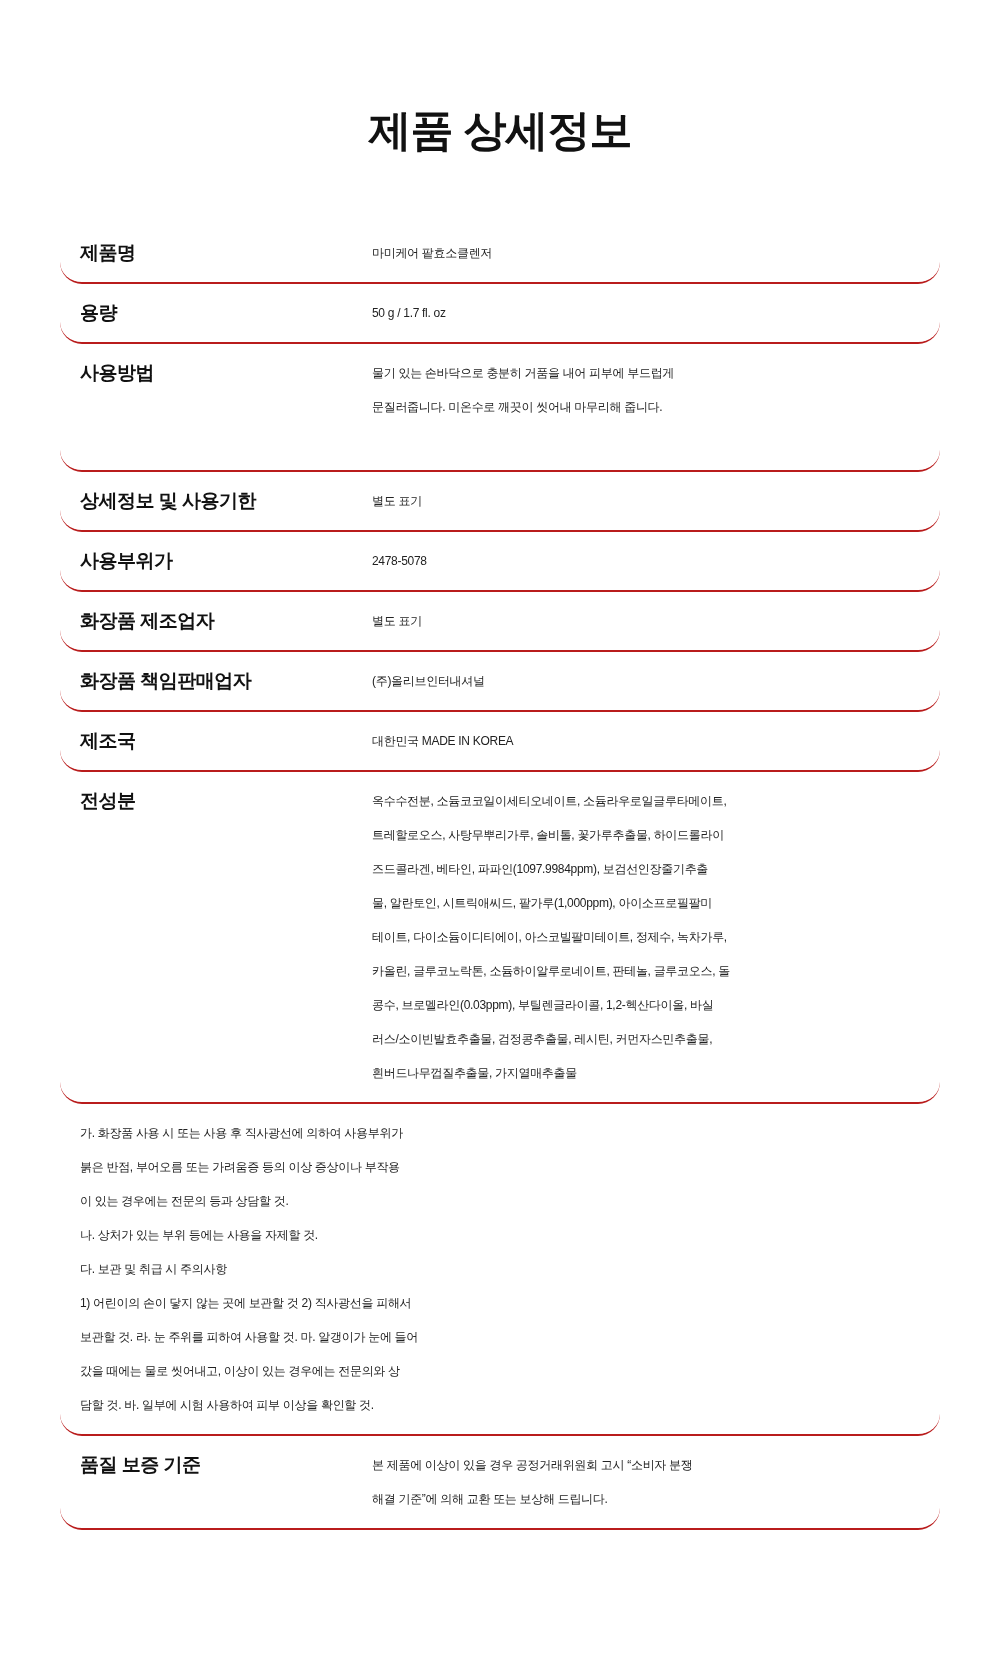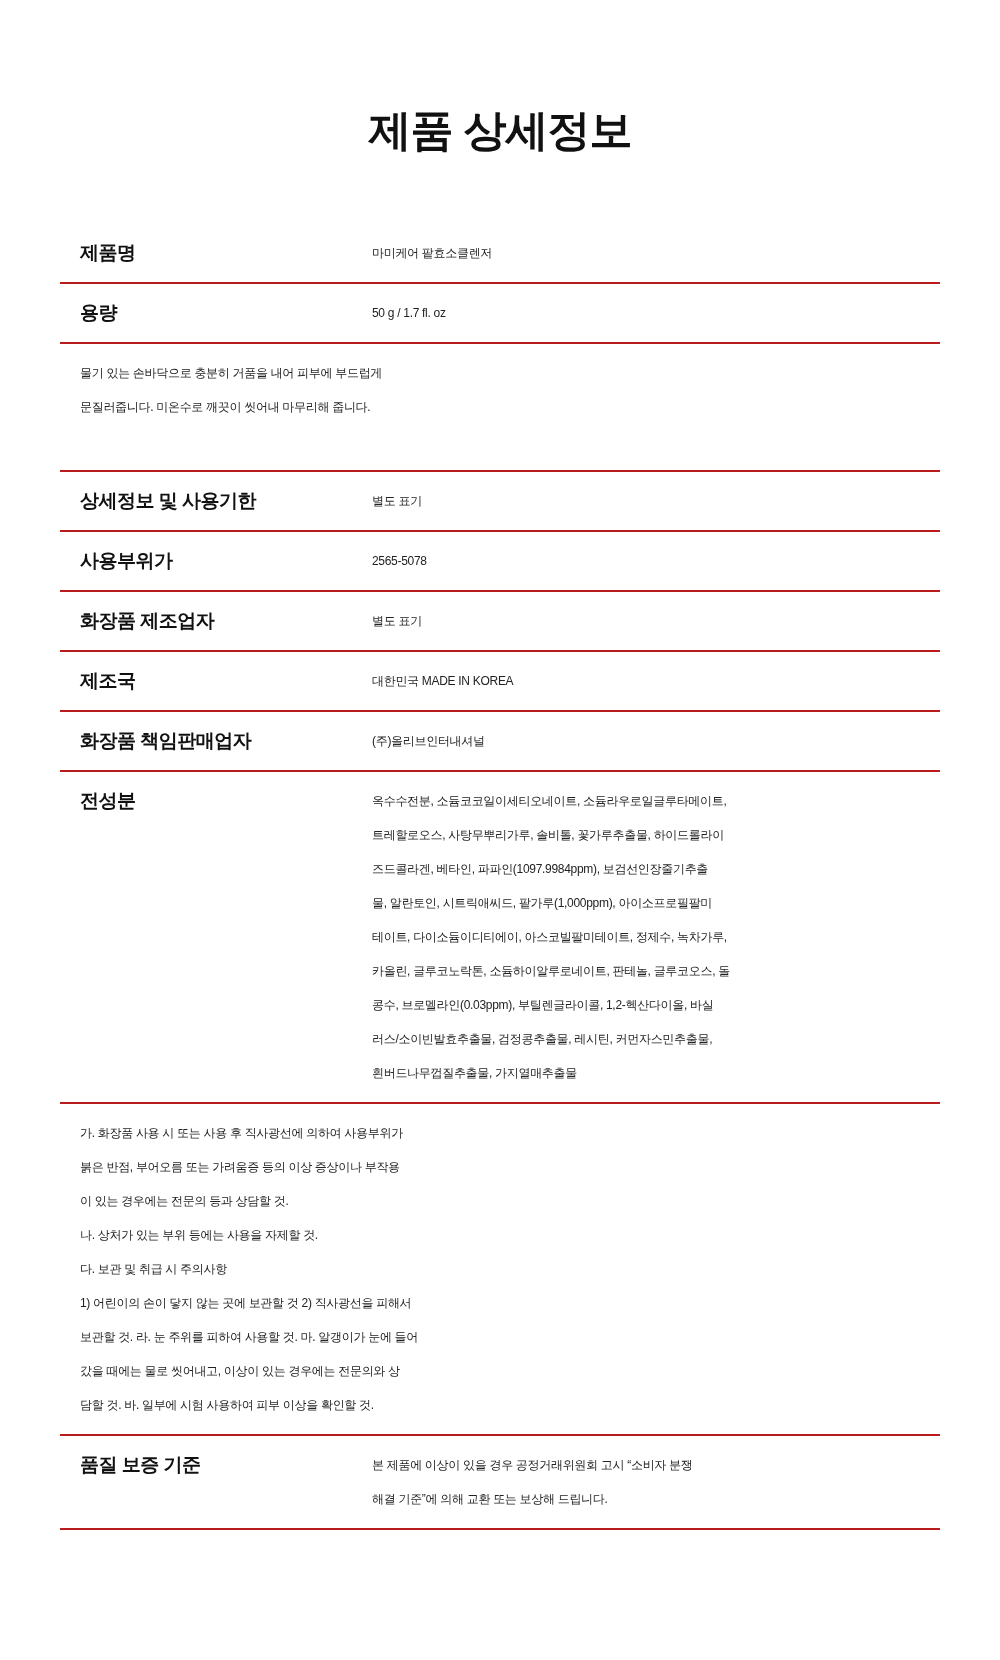--- a/index.html
+++ b/index.html
@@ -1,15 +1,15 @@
 <!DOCTYPE html>
 <html><head>
 <meta charset="utf-8">
 <style>
-  * { margin: 0; padding: 0; box-sizing: border-box; }
+  * { margin: 0; padding: 0; box-sizing: border-box; border-radius: 22px; }
   html, body {
     background: #ffffff;
     font-family: "Liberation Sans", "DejaVu Sans", sans-serif;
     color: #1a1a1a;
   }
   .page {
     width: 1000px;
     height: 1660px;
     background: #ffffff;
     overflow: hidden;
@@ -64,47 +64,48 @@
     <div class="row-label">제품명</div>
     <div class="row-value">마미케어 팥효소클렌저</div>
   </div>
 
   <div class="row">
     <div class="row-label">용량</div>
     <div class="row-value">50 g / 1.7 fl. oz</div>
   </div>
 
   <div class="row extra-space">
+    <div class="row-label">사용방법</div>
     <div class="row-value">물기 있는 손바닥으로 충분히 거품을 내어 피부에 부드럽게
 문질러줍니다. 미온수로 깨끗이 씻어내 마무리해 줍니다.</div>
   </div>
 
   <div class="row">
     <div class="row-label">상세정보 및 사용기한</div>
     <div class="row-value">별도 표기</div>
   </div>
 
   <div class="row">
     <div class="row-label">사용부위가</div>
-    <div class="row-value">2565-5078</div>
+    <div class="row-value">2478-5078</div>
   </div>
 
   <div class="row">
     <div class="row-label">화장품 제조업자</div>
     <div class="row-value">별도 표기</div>
   </div>
 
   <div class="row">
-    <div class="row-label">제조국</div>
-    <div class="row-value">대한민국 MADE IN KOREA</div>
+    <div class="row-label">화장품 책임판매업자</div>
+    <div class="row-value">(주)올리브인터내셔널</div>
   </div>
 
   <div class="row">
-    <div class="row-label">화장품 책임판매업자</div>
-    <div class="row-value">(주)올리브인터내셔널</div>
+    <div class="row-label">제조국</div>
+    <div class="row-value">대한민국 MADE IN KOREA</div>
   </div>
 
   <div class="row">
     <div class="row-label">전성분</div>
     <div class="row-value">옥수수전분, 소듐코코일이세티오네이트, 소듐라우로일글루타메이트,
 트레할로오스, 사탕무뿌리가루, 솔비톨, 꽃가루추출물, 하이드롤라이
 즈드콜라겐, 베타인, 파파인(1097.9984ppm), 보검선인장줄기추출
 물, 알란토인, 시트릭애씨드, 팥가루(1,000ppm), 아이소프로필팔미
 테이트, 다이소듐이디티에이, 아스코빌팔미테이트, 정제수, 녹차가루,
 카올린, 글루코노락톤, 소듐하이알루로네이트, 판테놀, 글루코오스, 돌

